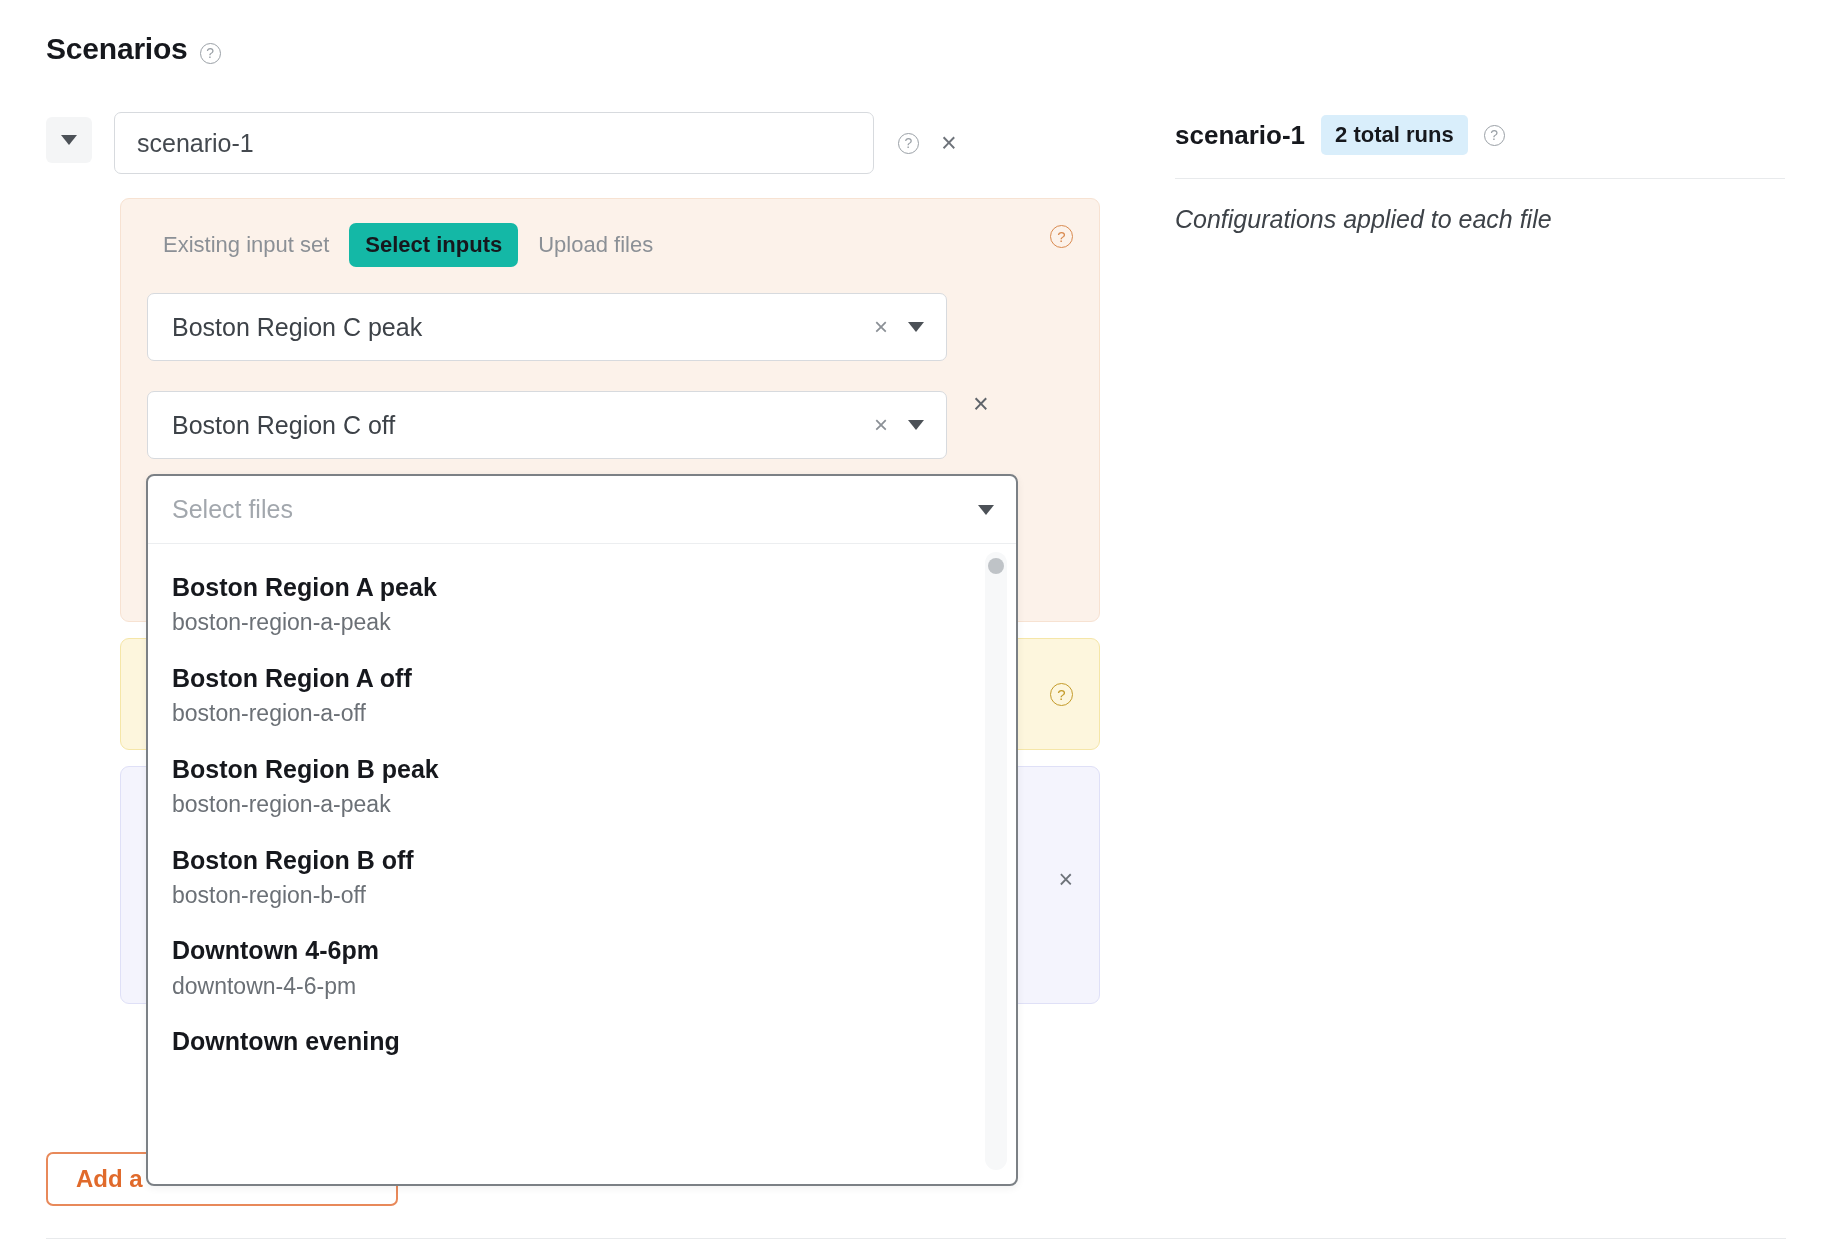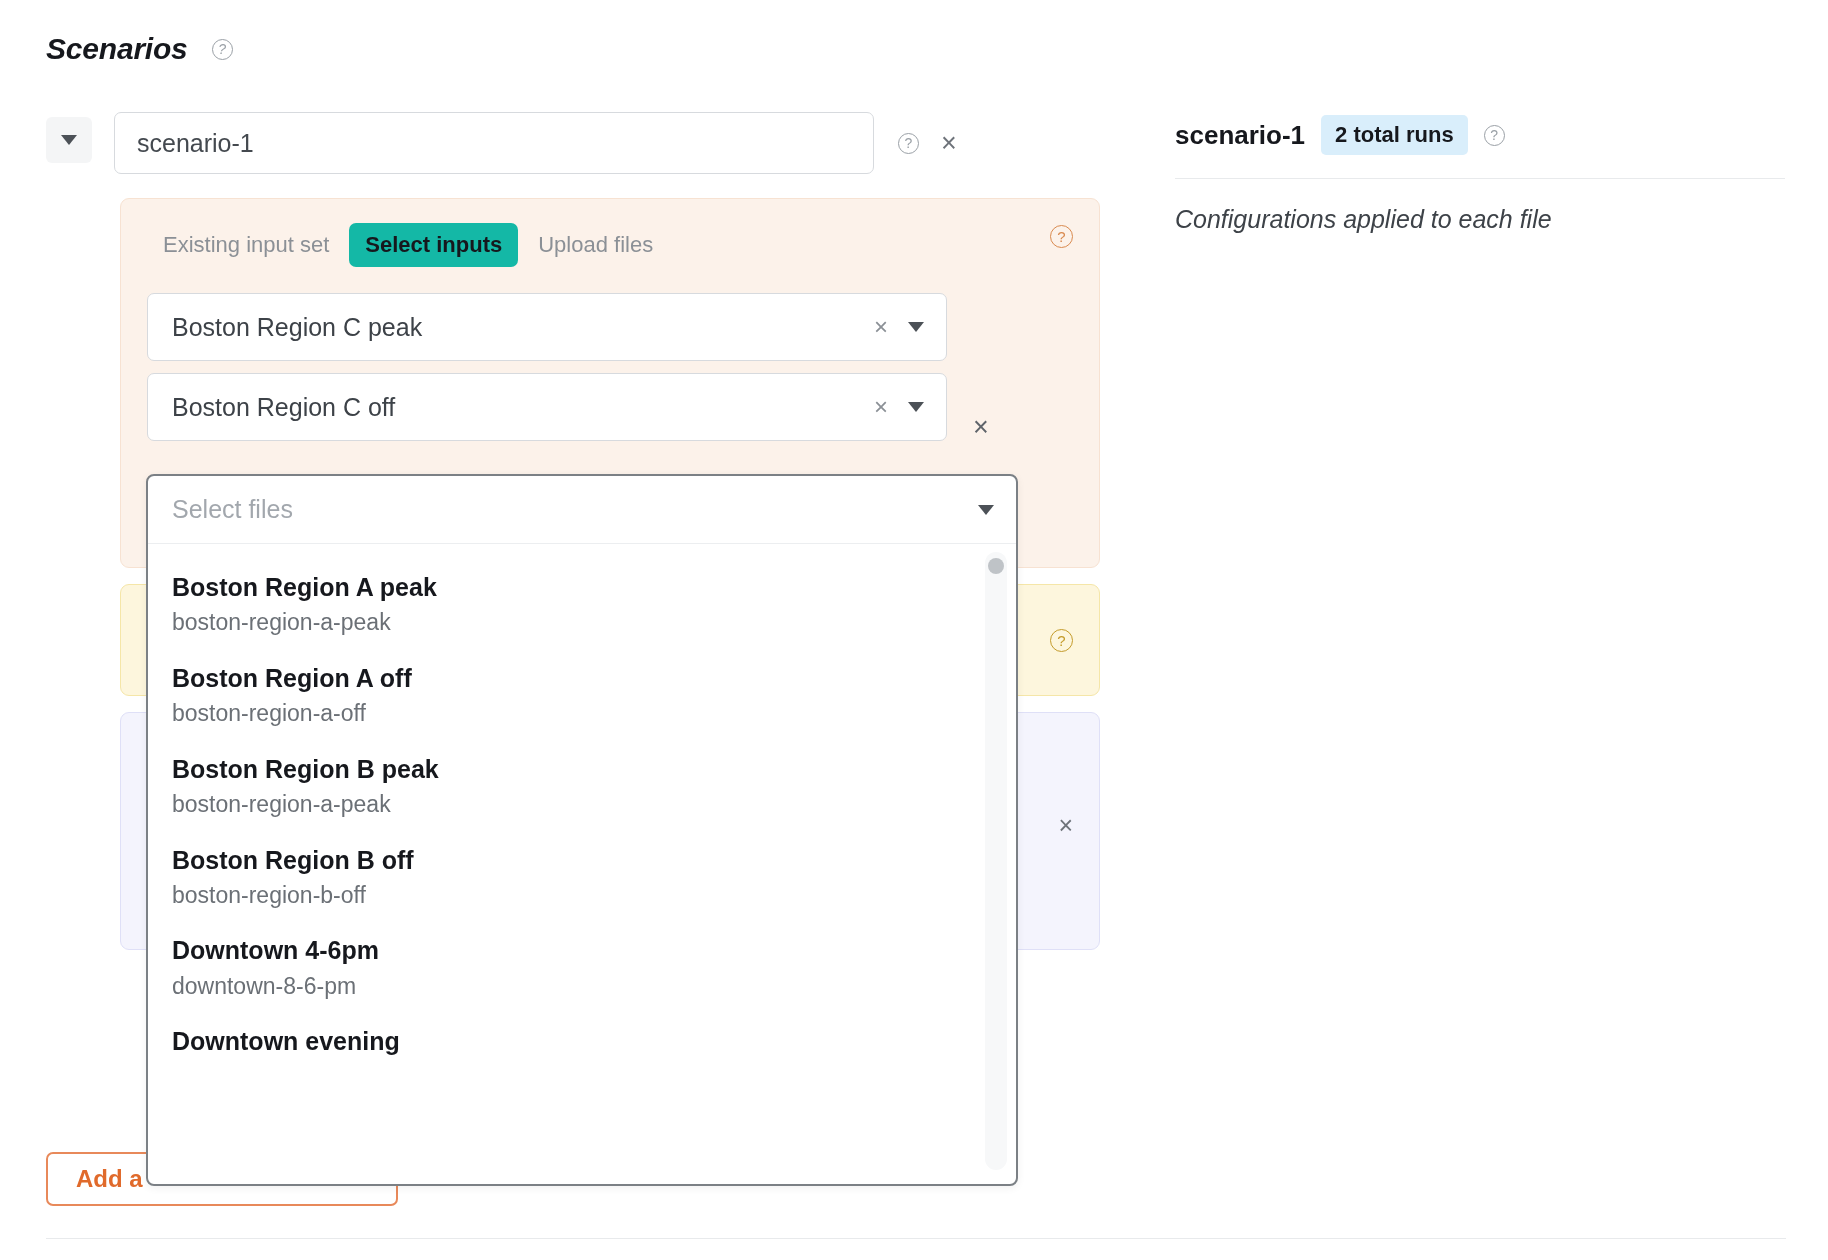--- a/index.html
+++ b/index.html
@@ -10,21 +10,21 @@
     font-family: "Liberation Sans", sans-serif;
     color: #1f2328;
   }
   body { width: 1828px; height: 1260px; overflow: hidden; position: relative; }
 
   .page { position: relative; width: 1828px; height: 1260px; }
 
   
   .page-header {
     position: absolute; left: 46px; top: 34px;
-    display: flex; align-items: center; gap: 24px; font-style: italic;
+    display: flex; align-items: flex-end; gap: 12px;
   }
   .page-title {
     font-size: 30px; font-weight: 700; letter-spacing: -0.2px;
     color: #16181d; line-height: 1;
   }
   .help-circle {
     display: inline-flex; align-items: center; justify-content: center;
     width: 23px; height: 23px; border-radius: 50%;
     border: 1.6px solid #9aa0a6; color: #9aa0a6;
     font-size: 15px; font-weight: 400; line-height: 1;
@@ -97,21 +97,21 @@
   .tab {
     font-size: 22px; color: #8b9096; padding: 9px 16px;
     border-radius: 7px; cursor: pointer; background: transparent;
     border: none; font-family: "Liberation Sans", sans-serif;
     white-space: nowrap;
   }
   .tab.active { background: #14b8a6; color: #16181d; font-weight: 700; }
 
   
   .select-rows { margin-top: 26px; padding-left: 26px; }
-  .select-row { display: flex; align-items: flex-end; margin-bottom: 12px; position: relative; }
+  .select-row { display: flex; align-items: flex-start; margin-bottom: 30px; position: relative; }
   .select-box {
     width: 800px; height: 68px;
     background: #ffffff; border: 1px solid #d7dade; border-radius: 7px;
     display: flex; align-items: center; padding: 0 18px 0 24px;
     position: relative;
   }
   .select-box.open { border: 2px solid #7b8085; }
   .select-value { font-size: 25px; color: #3d4248; flex: 1; }
   .select-placeholder { font-size: 25px; color: #a2a7ad; flex: 1; }
   .select-clear {
@@ -283,21 +283,21 @@
         <div class="dd-item">
           <div class="dd-title">Boston Region B peak</div>
           <div class="dd-sub">boston-region-a-peak</div>
         </div>
         <div class="dd-item">
           <div class="dd-title">Boston Region B off</div>
           <div class="dd-sub">boston-region-b-off</div>
         </div>
         <div class="dd-item">
           <div class="dd-title">Downtown 4-6pm</div>
-          <div class="dd-sub">downtown-8-6-pm</div>
+          <div class="dd-sub">downtown-4-6-pm</div>
         </div>
         <div class="dd-item">
           <div class="dd-title">Downtown evening</div>
         </div>
 
         <div class="dd-scrollbar">
           <div class="dd-thumb"></div>
         </div>
       </div>
     </div>

